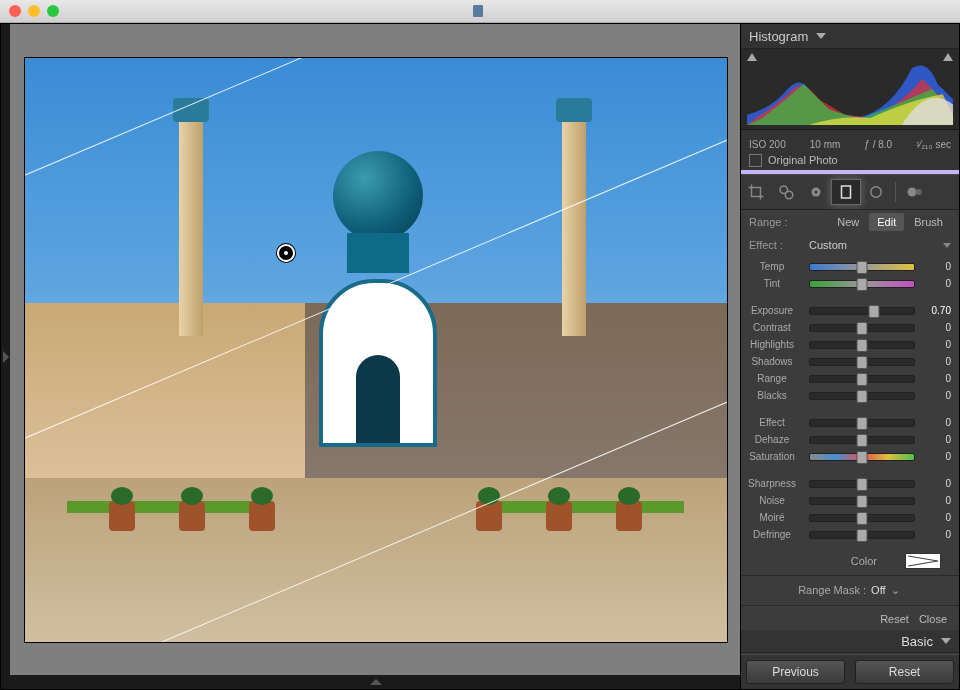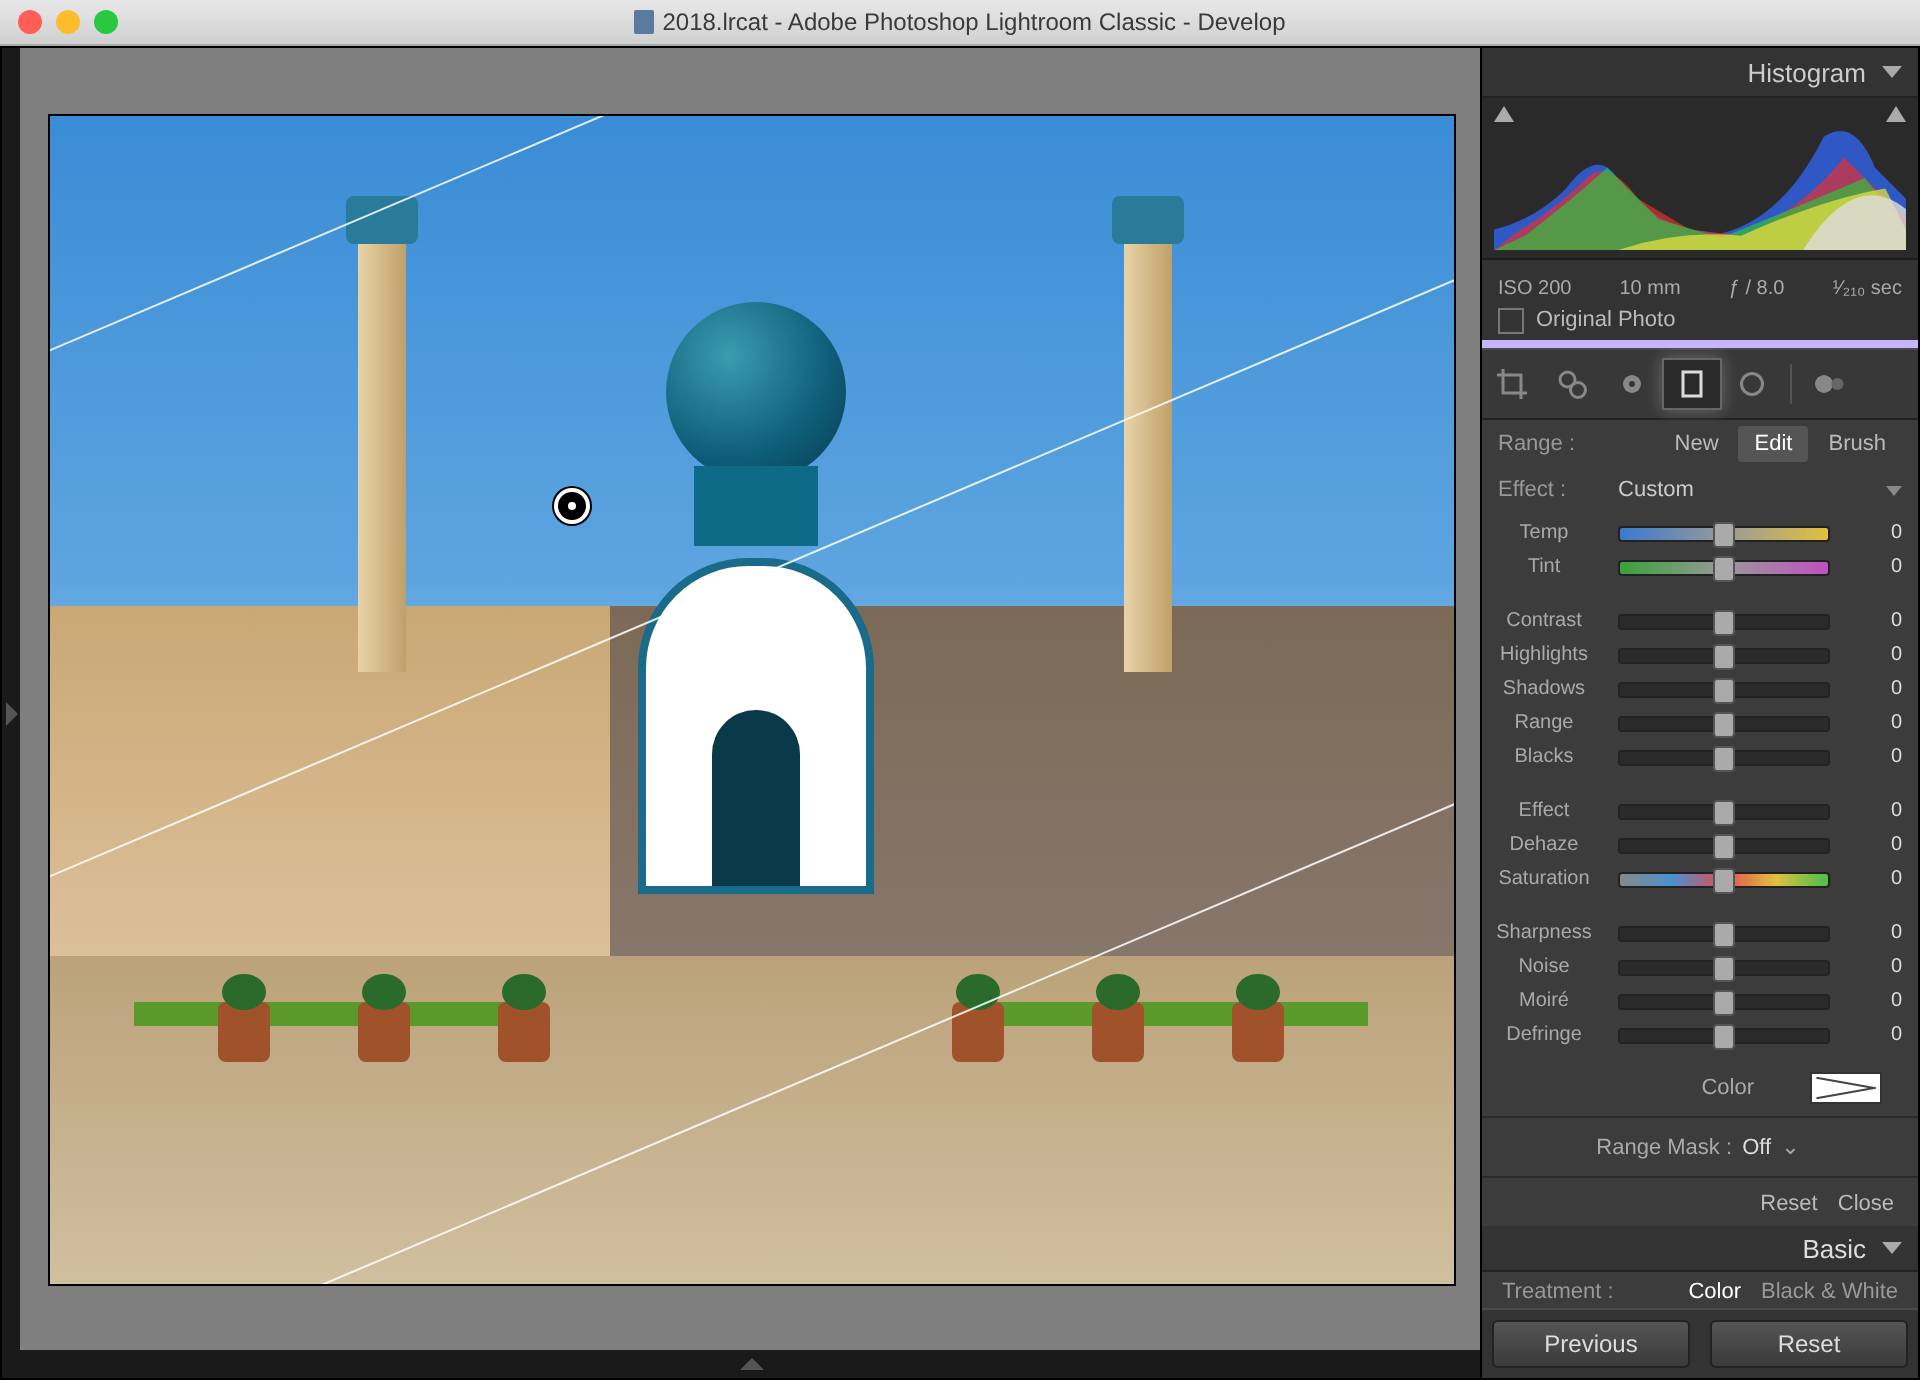--- a/index.html
+++ b/index.html
@@ -44,21 +44,21 @@
 .pin:after{content:"";position:absolute;left:50%;top:50%;width:4px;height:4px;margin:-2px;border-radius:50%;background:#fff;}
 
 
 #left-edge{position:absolute;left:0;top:0;width:9px;bottom:0;background:#1a1a1a;display:flex;align-items:center;justify-content:center;}
 #left-edge .tri{width:0;height:0;border-top:6px solid transparent;border-bottom:6px solid transparent;border-left:6px solid #555;}
 #bottom-edge{position:absolute;left:9px;right:218px;bottom:0;height:14px;background:#1a1a1a;display:flex;align-items:center;justify-content:center;}
 #bottom-edge .tri{width:0;height:0;border-left:6px solid transparent;border-right:6px solid transparent;border-bottom:6px solid #555;}
 
 
 #side{position:absolute;right:0;top:0;width:218px;bottom:0;background:#3c3c3c;display:flex;flex-direction:column;border-left:1px solid #000;}
-.sec-head{height:24px;display:flex;align-items:center;justify-content:flex-end;padding:0 8px;background:#333;border-bottom:1px solid #222;font-size:13px;color:#ccc;}
+.sec-head{height:24px;display:flex;align-items:center;padding:0 8px;background:#333;border-bottom:1px solid #222;font-size:13px;color:#ccc;}
 .sec-head .tri-dn{margin-left:8px;width:0;height:0;border-left:5px solid transparent;border-right:5px solid transparent;border-top:6px solid #aaa;}
 
 
 #histo{position:relative;height:80px;background:#2a2a2a;border-bottom:1px solid #1a1a1a;}
 #histo svg{position:absolute;inset:4px 6px;}
 .clip{position:absolute;top:4px;width:0;height:0;border-left:5px solid transparent;border-right:5px solid transparent;border-bottom:8px solid #aaa;cursor:pointer;}
 .clip.l{left:6px;}
 .clip.r{right:6px;}
 #exif{height:20px;display:flex;align-items:flex-end;justify-content:space-between;padding:0 8px;color:#aaa;font-size:10px;background:#333;}
 #orig-row{height:20px;display:flex;align-items:center;padding:0 8px;background:#333;border-bottom:4px solid #c4b5fd;}
@@ -125,21 +125,21 @@
 </style>
 </head>
 <body>
 
 <div id="titlebar">
   <div id="traffic">
     <div class="tlight" id="tl-close"></div>
     <div class="tlight" id="tl-min"></div>
     <div class="tlight" id="tl-max"></div>
   </div>
-  <div id="title-center"><span class="doc-ico"></span><span>2018.lrcat - Adobe Photoshop Lightroom Classic - Develop</span></div>
+  <div id="title-center"><span class="doc-ico"></span></div>
 </div>
 
 <div id="app">
 
   <div id="left-edge">
       <div class="tri"></div>
     </div>
 
   <div id="canvas-area">
     <div id="photo">
@@ -267,20 +267,27 @@
           </div>
           <div class="srow">
             <div class="lab">Tint</div>
             <div class="track tint">
               <div class="knob" style="left: 50%;"></div>
             </div>
             <div class="val">0</div>
           </div>
           <div class="gap"></div>
           <div class="srow">
+            <div class="lab">Exposure</div>
+            <div class="track">
+              <div class="knob" style="left: 62%;"></div>
+            </div>
+            <div class="val hl">0.70</div>
+          </div>
+          <div class="srow">
             <div class="lab">Contrast</div>
             <div class="track">
               <div class="knob" style="left: 50%;"></div>
             </div>
             <div class="val">0</div>
           </div>
           <div class="srow">
             <div class="lab">Highlights</div>
             <div class="track">
               <div class="knob" style="left: 50%;"></div>

